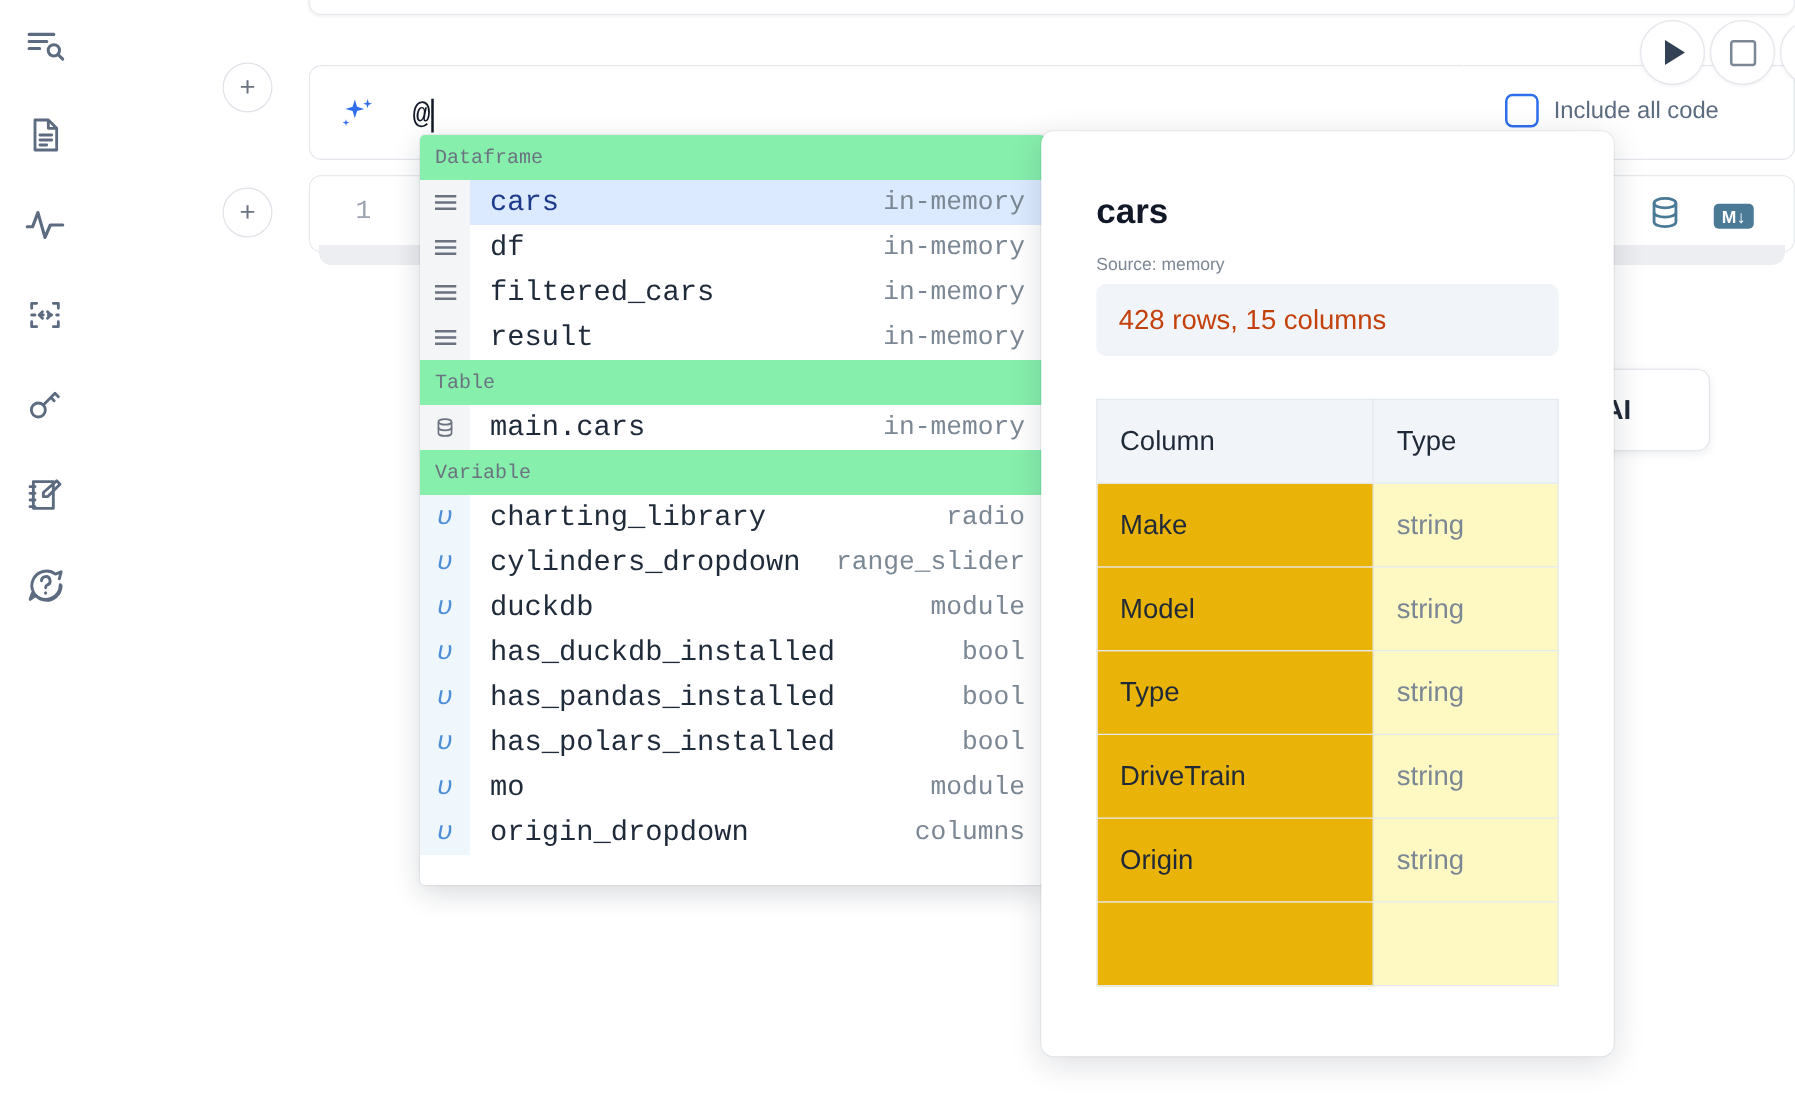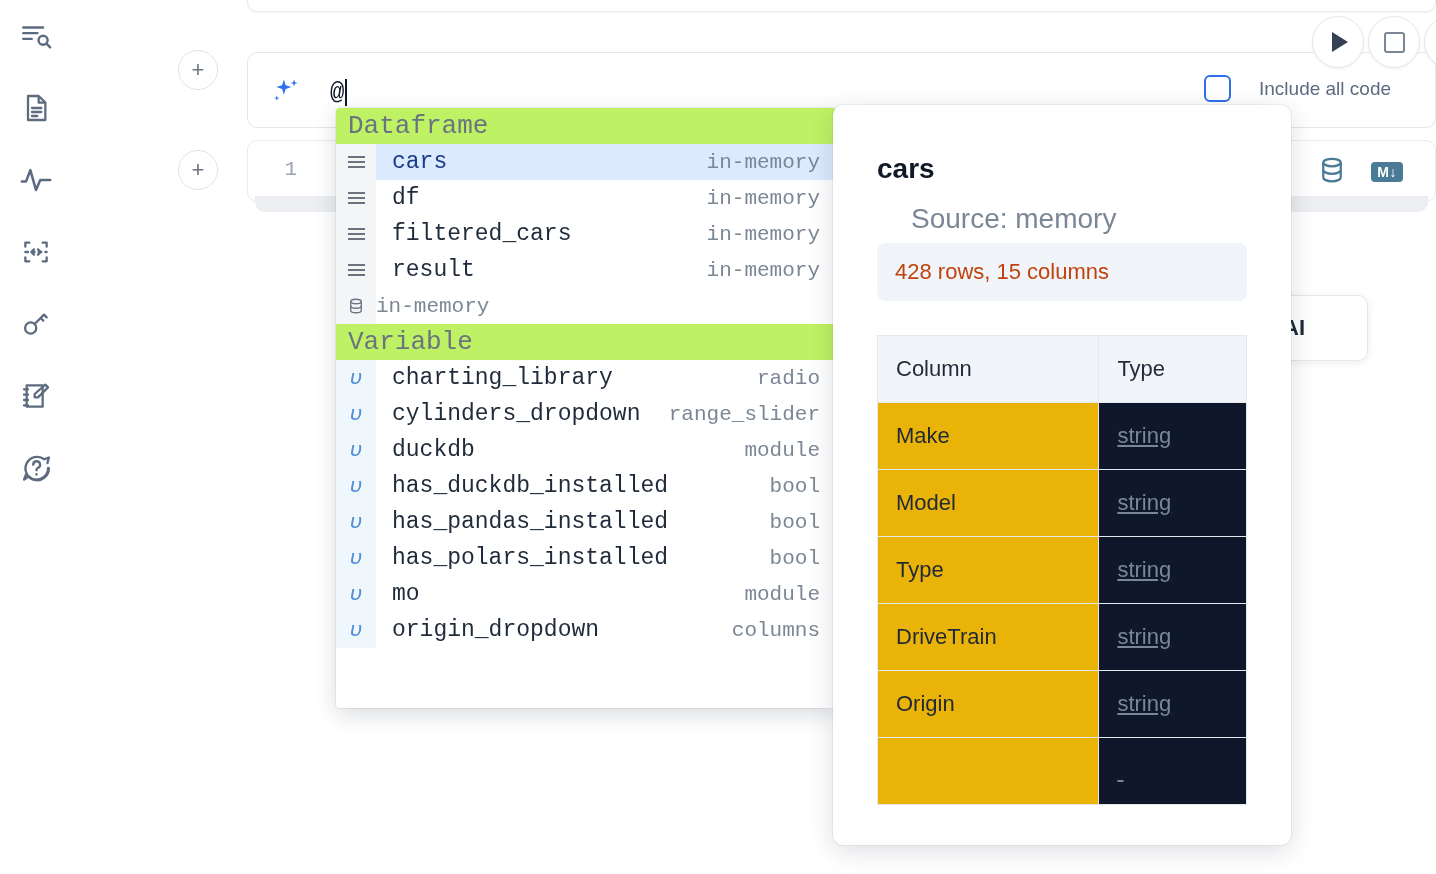--- a/index.html
+++ b/index.html
@@ -50,21 +50,21 @@
   .caret {
     display:inline-block; width:2px; height:27px; background:#111827;
     margin-left:1px;
   }
 
   
   .ai-right {
     position:absolute; left:1171px; top:52px; width:265px; height:76px;
     background:#fff; border:1px solid #e4e7ec; border-left:none; border-radius:0 10px 10px 0;
   }
-  .chk-row { position:absolute; left:33px; top:22px; display:flex; align-items:center; gap:28px; }
+  .chk-row { position:absolute; left:33px; top:22px; display:flex; align-items:center; gap:12px; }
   .chk {
     width:27px; height:27px; border:2px solid #2f6fed; border-radius:6px; background:#fff;
     cursor:pointer;
   }
   .chk-label { font-size:19px; color:#5b6b80; white-space:nowrap; }
 
   .round-btn {
     position:absolute; width:52px; height:52px; border-radius:50%;
     border:1px solid #e4e7ec; background:#fff;
     display:flex; align-items:center; justify-content:center; cursor:pointer;
@@ -109,21 +109,21 @@
   
   .ac {
     position:absolute; left:336px; top:108px; width:500px; height:600px;
     background:#fff; border-radius:4px;
     box-shadow:0 6px 22px rgba(15,23,42,.16), 0 0 0 1px rgba(15,23,42,.05);
     overflow:hidden;
     font-family:"Liberation Mono", monospace;
   }
   .ac-group {
     height:36px; line-height:36px; padding-left:12px;
-    background:#bef264; color:#6b7280; font-size:26px;
+    background:#86efac; color:#6b7280; font-size:16px;
   }
   .ac-item {
     display:flex; align-items:center; height:36px; background:#fff;
     cursor:pointer; position:relative;
   }
   .ac-item.sel { background:#dbeafe; }
   .ac-ico {
     width:40px; min-width:40px; height:36px; background:#f3f5f7;
     display:flex; align-items:center; justify-content:center;
     color:#6b7280; font-size:17px;
@@ -145,36 +145,36 @@
 
   
   .doc {
     position:absolute; left:833px; top:105px; width:458px; height:740px;
     background:#fff; border-radius:10px;
     box-shadow:0 6px 26px rgba(15,23,42,.14), 0 0 0 1px rgba(15,23,42,.05);
     overflow:hidden;
   }
   .doc-inner { padding:48px 44px 0 44px; }
   .doc-title { font-size:28px; font-weight:bold; color:#111827; }
-  .doc-source { margin-top:18px; font-size:28px; color:#7b8794;margin-left:34px; }
+  .doc-source { margin-top:18px; font-size:14px; color:#7b8794; }
   .doc-shape {
     margin-top:8px; background:#f1f5f9; border-radius:8px;
     padding:16px 18px; font-size:22px; color:#c2410c;
   }
   .doc-table { margin-top:34px; width:100%; border-collapse:collapse; }
   .doc-table th, .doc-table td {
     border:1px solid #e3e9ef; text-align:left;
     padding:20px 18px; font-size:22px;
   }
   .doc-table th { background:#f1f5f9; color:#1f2937; font-weight:normal; }
   .doc-table td.col {
     font-family:Liberation Sans, sans-serif; color:#1f2937; background:#eab308;
     width:60%;
   }
-  .doc-table td.typ { color:#7b8794; background:#0f172a;text-decoration:underline; }
+  .doc-table td.typ { color:#7b8794; background:#fef9c3; }
 </style>
 </head>
 <body>
 
 <div class="root">
 
   <div class="rail">
     <div class="rail-btn" style="top:14px">
       <svg width="34" height="34" viewBox="0 0 24 24" fill="none" stroke="currentColor" stroke-width="1.7" stroke-linecap="round">
         <path d="M3 6h14M3 10h10M3 14h6"></path>
@@ -314,28 +314,30 @@
         <span class="ac-ico">
           <span class="hamb">
             <i></i>
             <i></i>
             <i></i>
           </span>
         </span>
         <span class="ac-name">result</span>
         <span class="ac-type">in-memory</span>
       </div>
+      <div class="ac-group">Table</div>
       <div class="ac-item">
         <span class="ac-ico">
           <svg width="18" height="18" viewBox="0 0 24 24" fill="none" stroke="currentColor" stroke-width="1.8">
             <ellipse cx="12" cy="6" rx="7" ry="3"></ellipse>
             <path d="M5 6v12c0 1.66 3.13 3 7 3s7-1.34 7-3V6"></path>
             <path d="M5 12c0 1.66 3.13 3 7 3s7-1.34 7-3"></path>
           </svg>
         </span>
+        <span class="ac-name">main.cars</span>
         <span class="ac-type">in-memory</span>
       </div>
       <div class="ac-group">Variable</div>
       <div class="ac-item">
         <span class="ac-ico var">υ</span>
         <span class="ac-name">charting_library</span>
         <span class="ac-type">radio</span>
       </div>
       <div class="ac-item">
         <span class="ac-ico var">υ</span>

